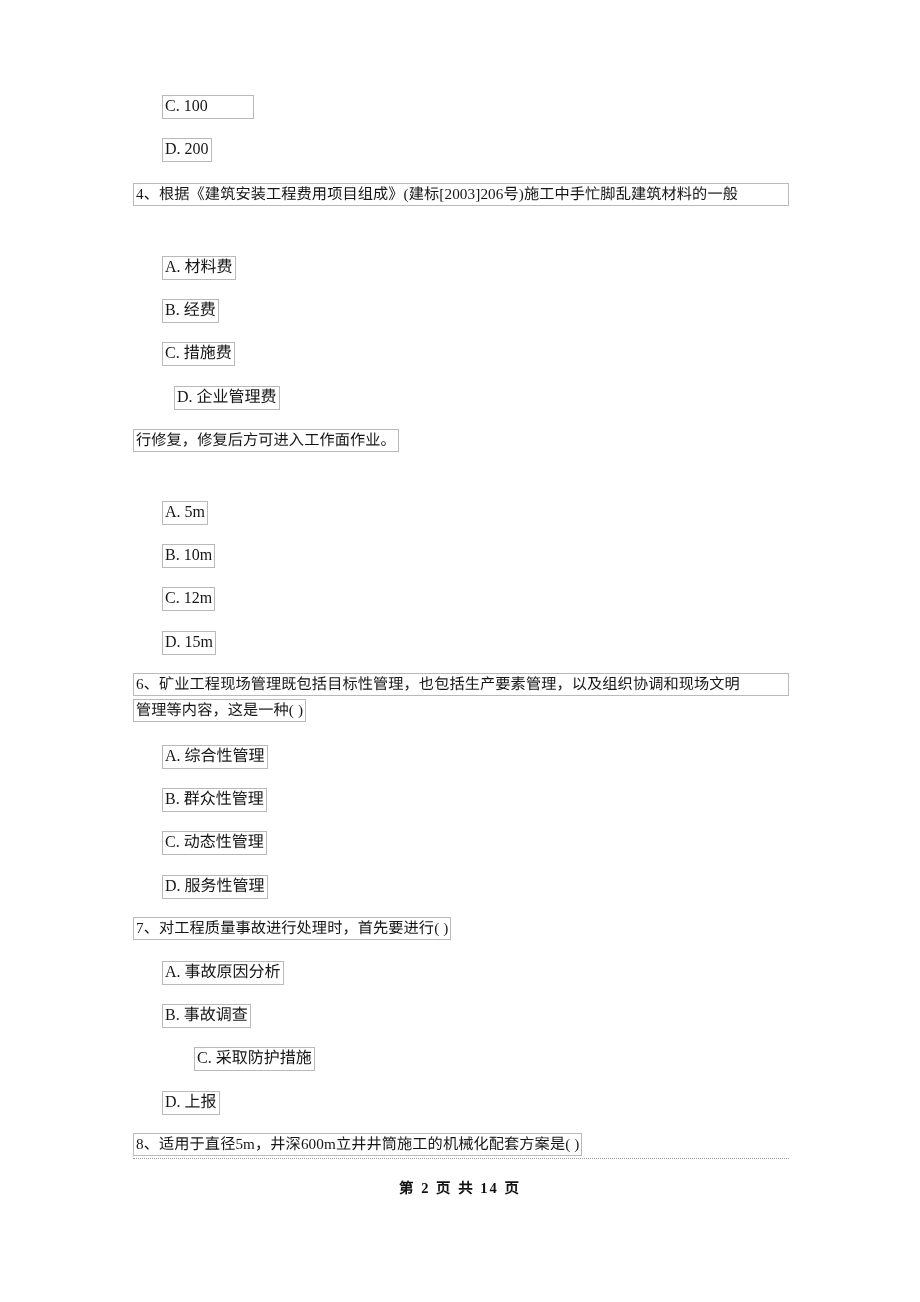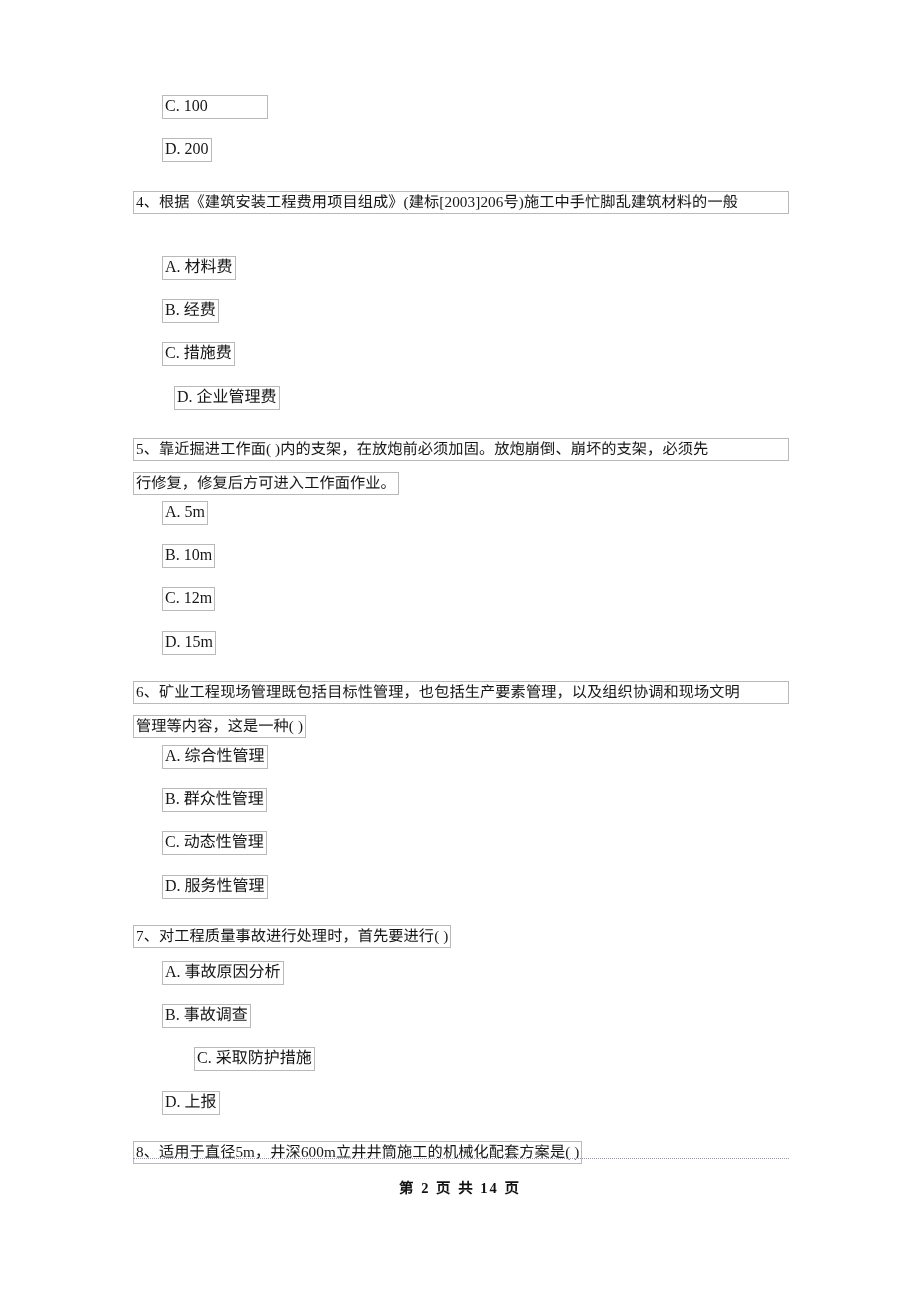--- a/index.html
+++ b/index.html
@@ -46,21 +46,20 @@
   
   .q {
     margin: 0 0 4px 0;
     padding: 0;
     font-size: 15.2px;
     letter-spacing: 0.1px;
   }
   .q .run {
     font-size: 15.2px;
     white-space: normal;
-    margin-top: 8px;
   }
   .q-full .run {
     display: block;
     width: 100%;
   }
   .q-line2 {
     margin-top: -1px;
   }
   .q-line2 .run {
     display: inline-block;
@@ -94,21 +93,21 @@
   .row.ind { left: 29px; }
 </style>
 </head>
 <body style="color: rgb(22, 22, 22); background: rgb(255, 255, 255);">
 
 <div class="page">
 
   <div class="content">
 
     <div class="row ind" style="top:9px;">
-      <span class="run" style="width: 106px; border-color: rgb(185, 185, 185);">C. 100</span>
+      <span class="run" style="width: 92px; border-color: rgb(185, 185, 185);">C. 100</span>
     </div>
 
     <div class="row ind" style="top:52px;">
       <span class="run" style="border-color: rgb(185, 185, 185);">D. 200</span>
     </div>
 
     <div class="row" style="top:97px;">
       <div class="q q-full">
         <span class="run" style="width: 656px; border-color: rgb(185, 185, 185);">4、根据《建筑安装工程费用项目组成》(建标[2003]206号)施工中手忙脚乱建筑材料的一般</span>
       </div>
@@ -121,23 +120,20 @@
       <span class="run" style="border-color: rgb(185, 185, 185);">B. 经费</span>
     </div>
     <div class="row ind" style="top:256px;">
       <span class="run" style="border-color: rgb(185, 185, 185);">C. 措施费</span>
     </div>
     <div class="row ind" style="top:300px;padding-left:12px;">
       <span class="run" style="border-color: rgb(185, 185, 185);">D. 企业管理费</span>
     </div>
 
     <div class="row" style="top:344px;">
-      <div class="q q-full">
-        <span class="run" style="width: 656px; border-color: rgb(185, 185, 185);">5、靠近掘进工作面(        )内的支架，在放炮前必须加固。放炮崩倒、崩坏的支架，必须先</span>
-      </div>
       <div class="q q-line2">
         <span class="run" style="border-color: rgb(185, 185, 185);">行修复，修复后方可进入工作面作业。</span>
       </div>
     </div>
 
     <div class="row ind" style="top:415px;">
       <span class="run" style="border-color: rgb(185, 185, 185);">A. 5m</span>
     </div>
     <div class="row ind" style="top:458px;">
       <span class="run" style="border-color: rgb(185, 185, 185); text-align: right;">B. 10m</span>

